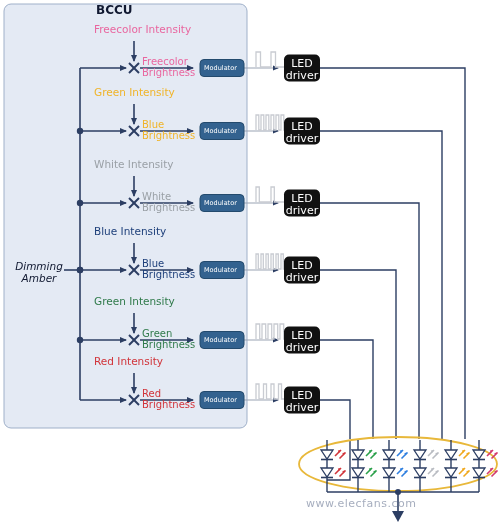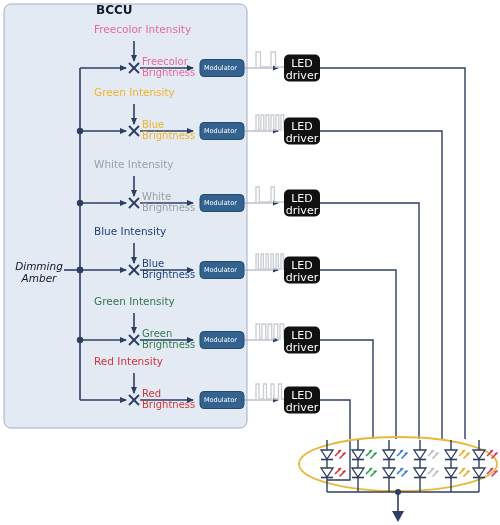--- a/index.html
+++ b/index.html
@@ -241,13 +241,14 @@
       <div class="mod-txt" style="left: 204px; top: 336px;">Modulator</div>
       <div class="drv-txt" style="left: 284px; top: 330px; width: 36px;"><span>LED</span><br><span>driver</span></div>
       <div class="lbl intensity" style="color: rgb(47, 122, 74); left: 94px; top: 296px;">Green Intensity</div>
       <div class="lbl bright" style="color: rgb(47, 122, 74); left: 142px; top: 329px;"><span>Green</span><br><span>Brightness</span></div>
       <div class="mod-txt" style="left: 204px; top: 396px;">Modulator</div>
       <div class="drv-txt" style="left: 284px; top: 390px; width: 36px;"><span>LED</span><br><span>driver</span></div>
       <div class="lbl intensity" style="color: rgb(209, 52, 58); left: 94px; top: 356px;">Red Intensity</div>
       <div class="lbl bright" style="color: rgb(209, 52, 58); left: 142px; top: 389px;"><span>Red</span><br><span>Brightness</span></div>
     </div>
 
+  <div class="wm2">www.elecfans.com</div>
 </div>
 
 </body></html>

